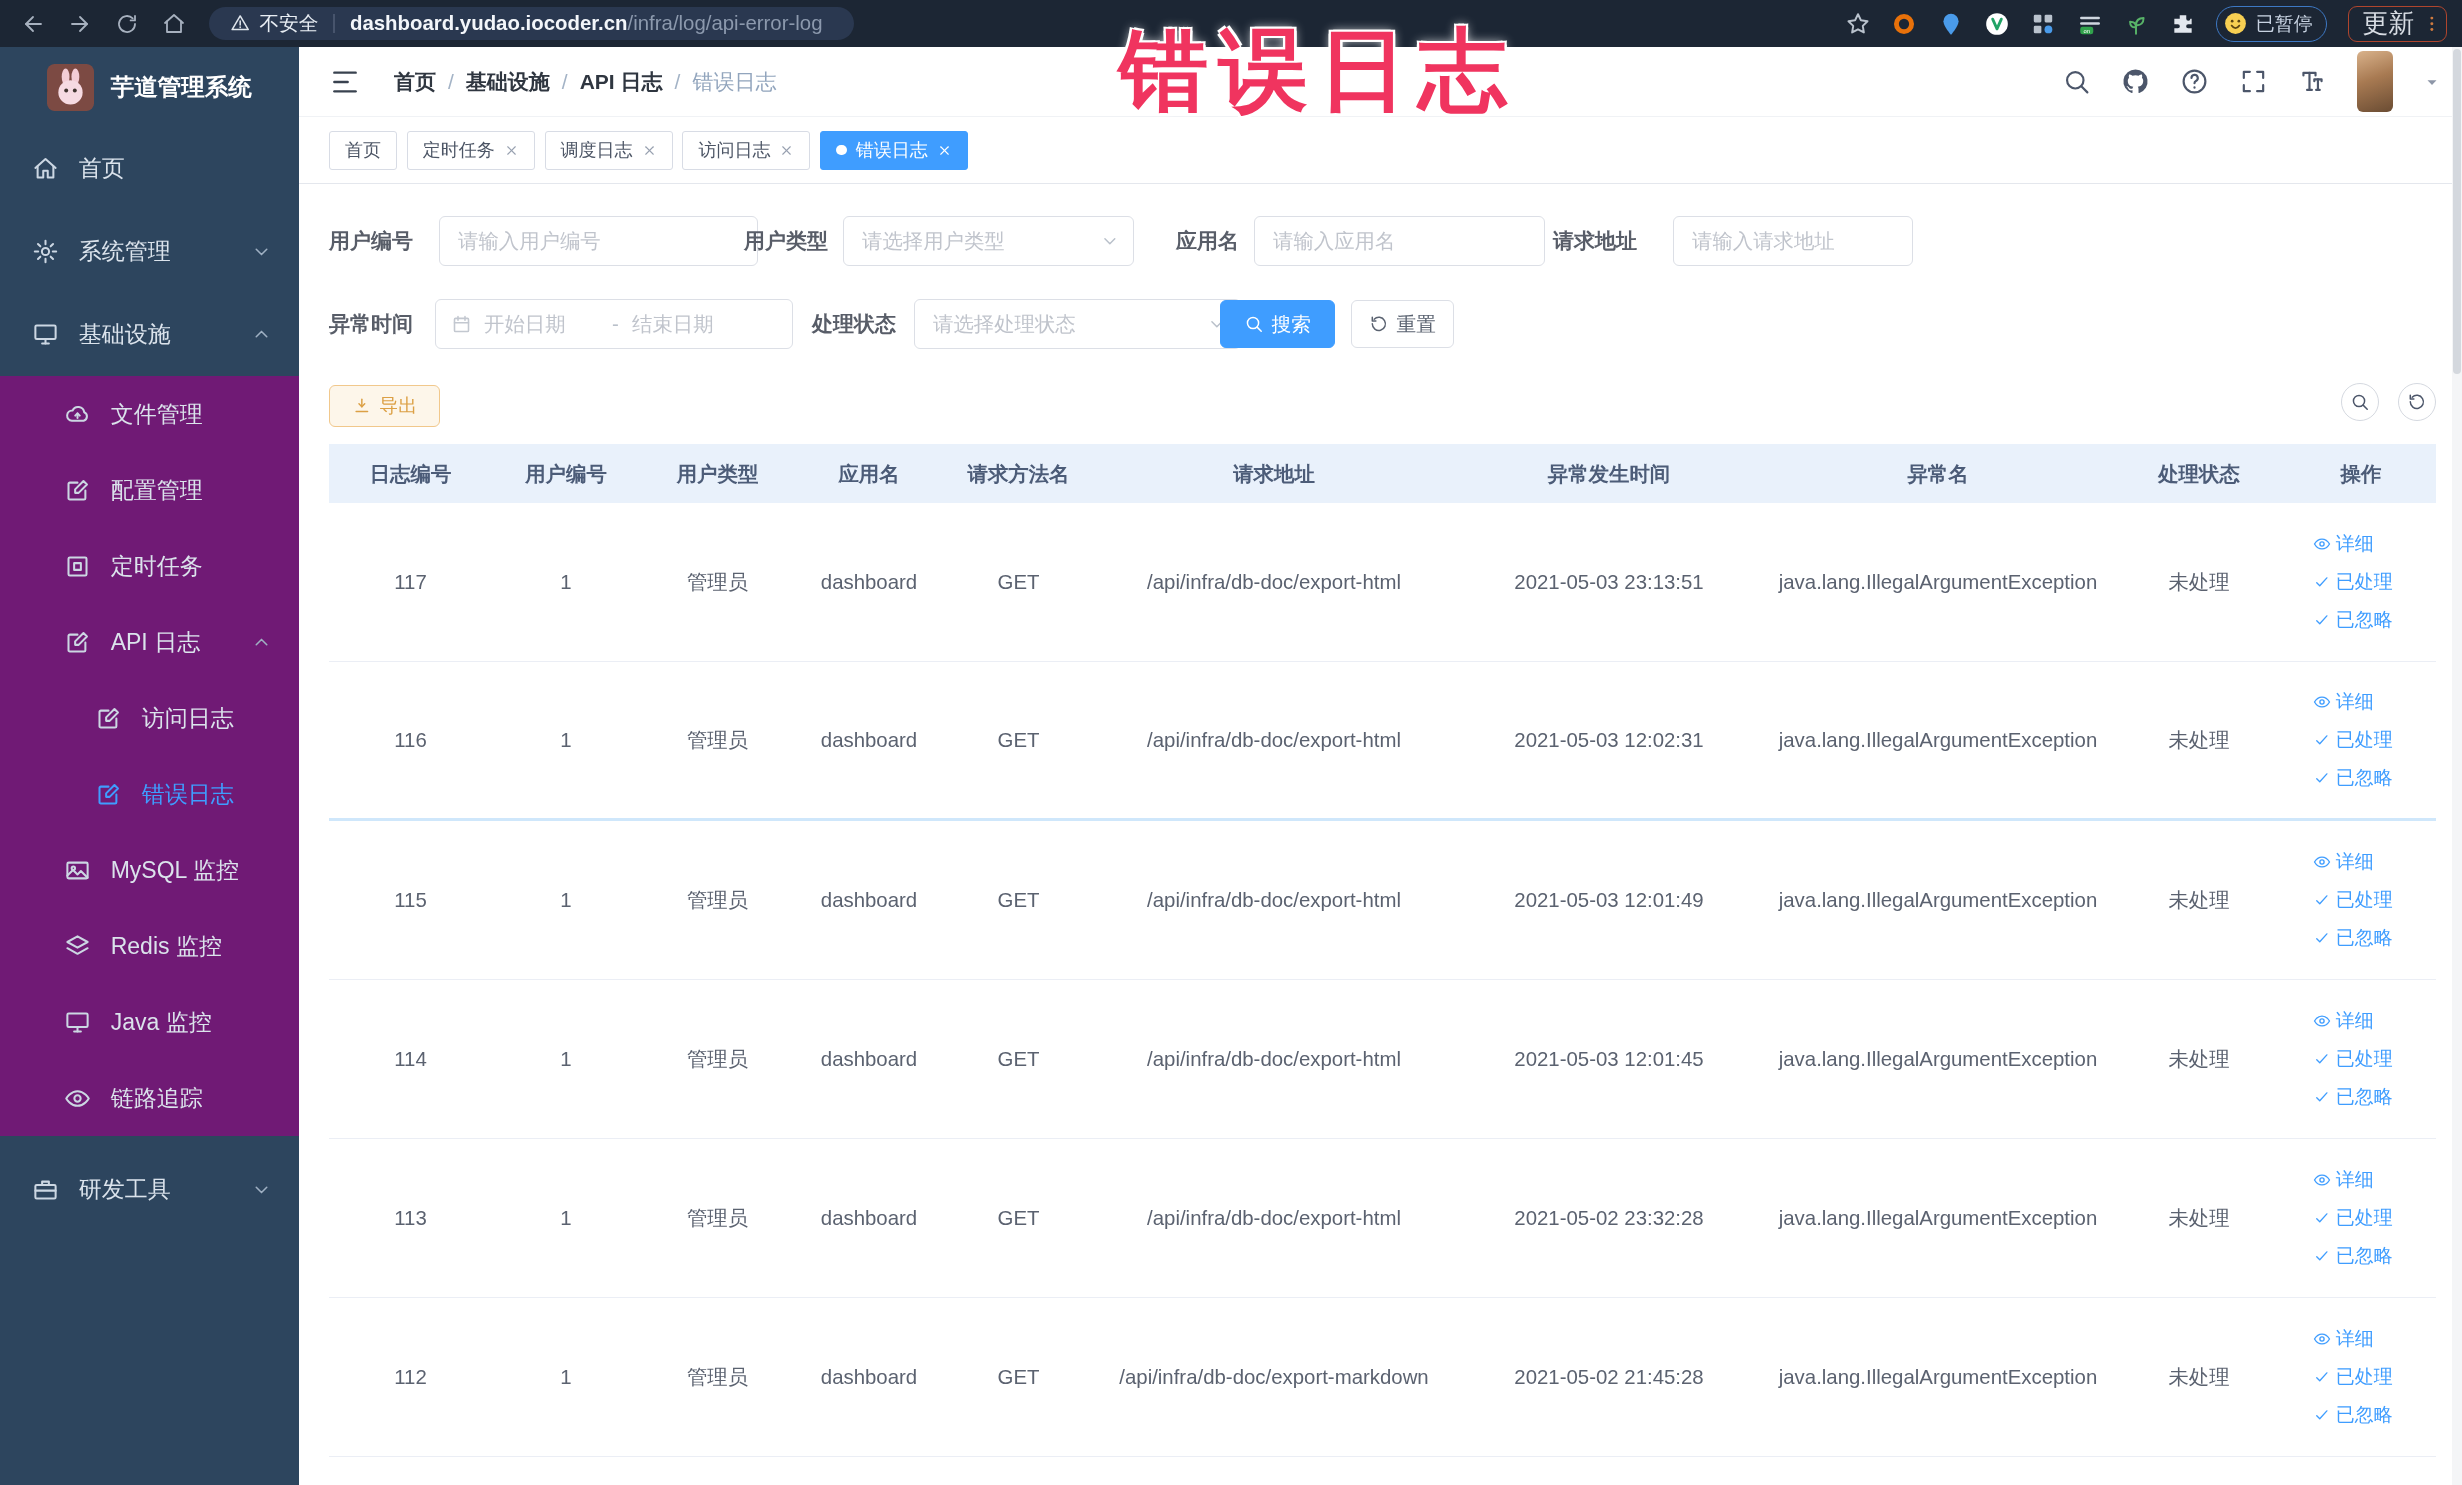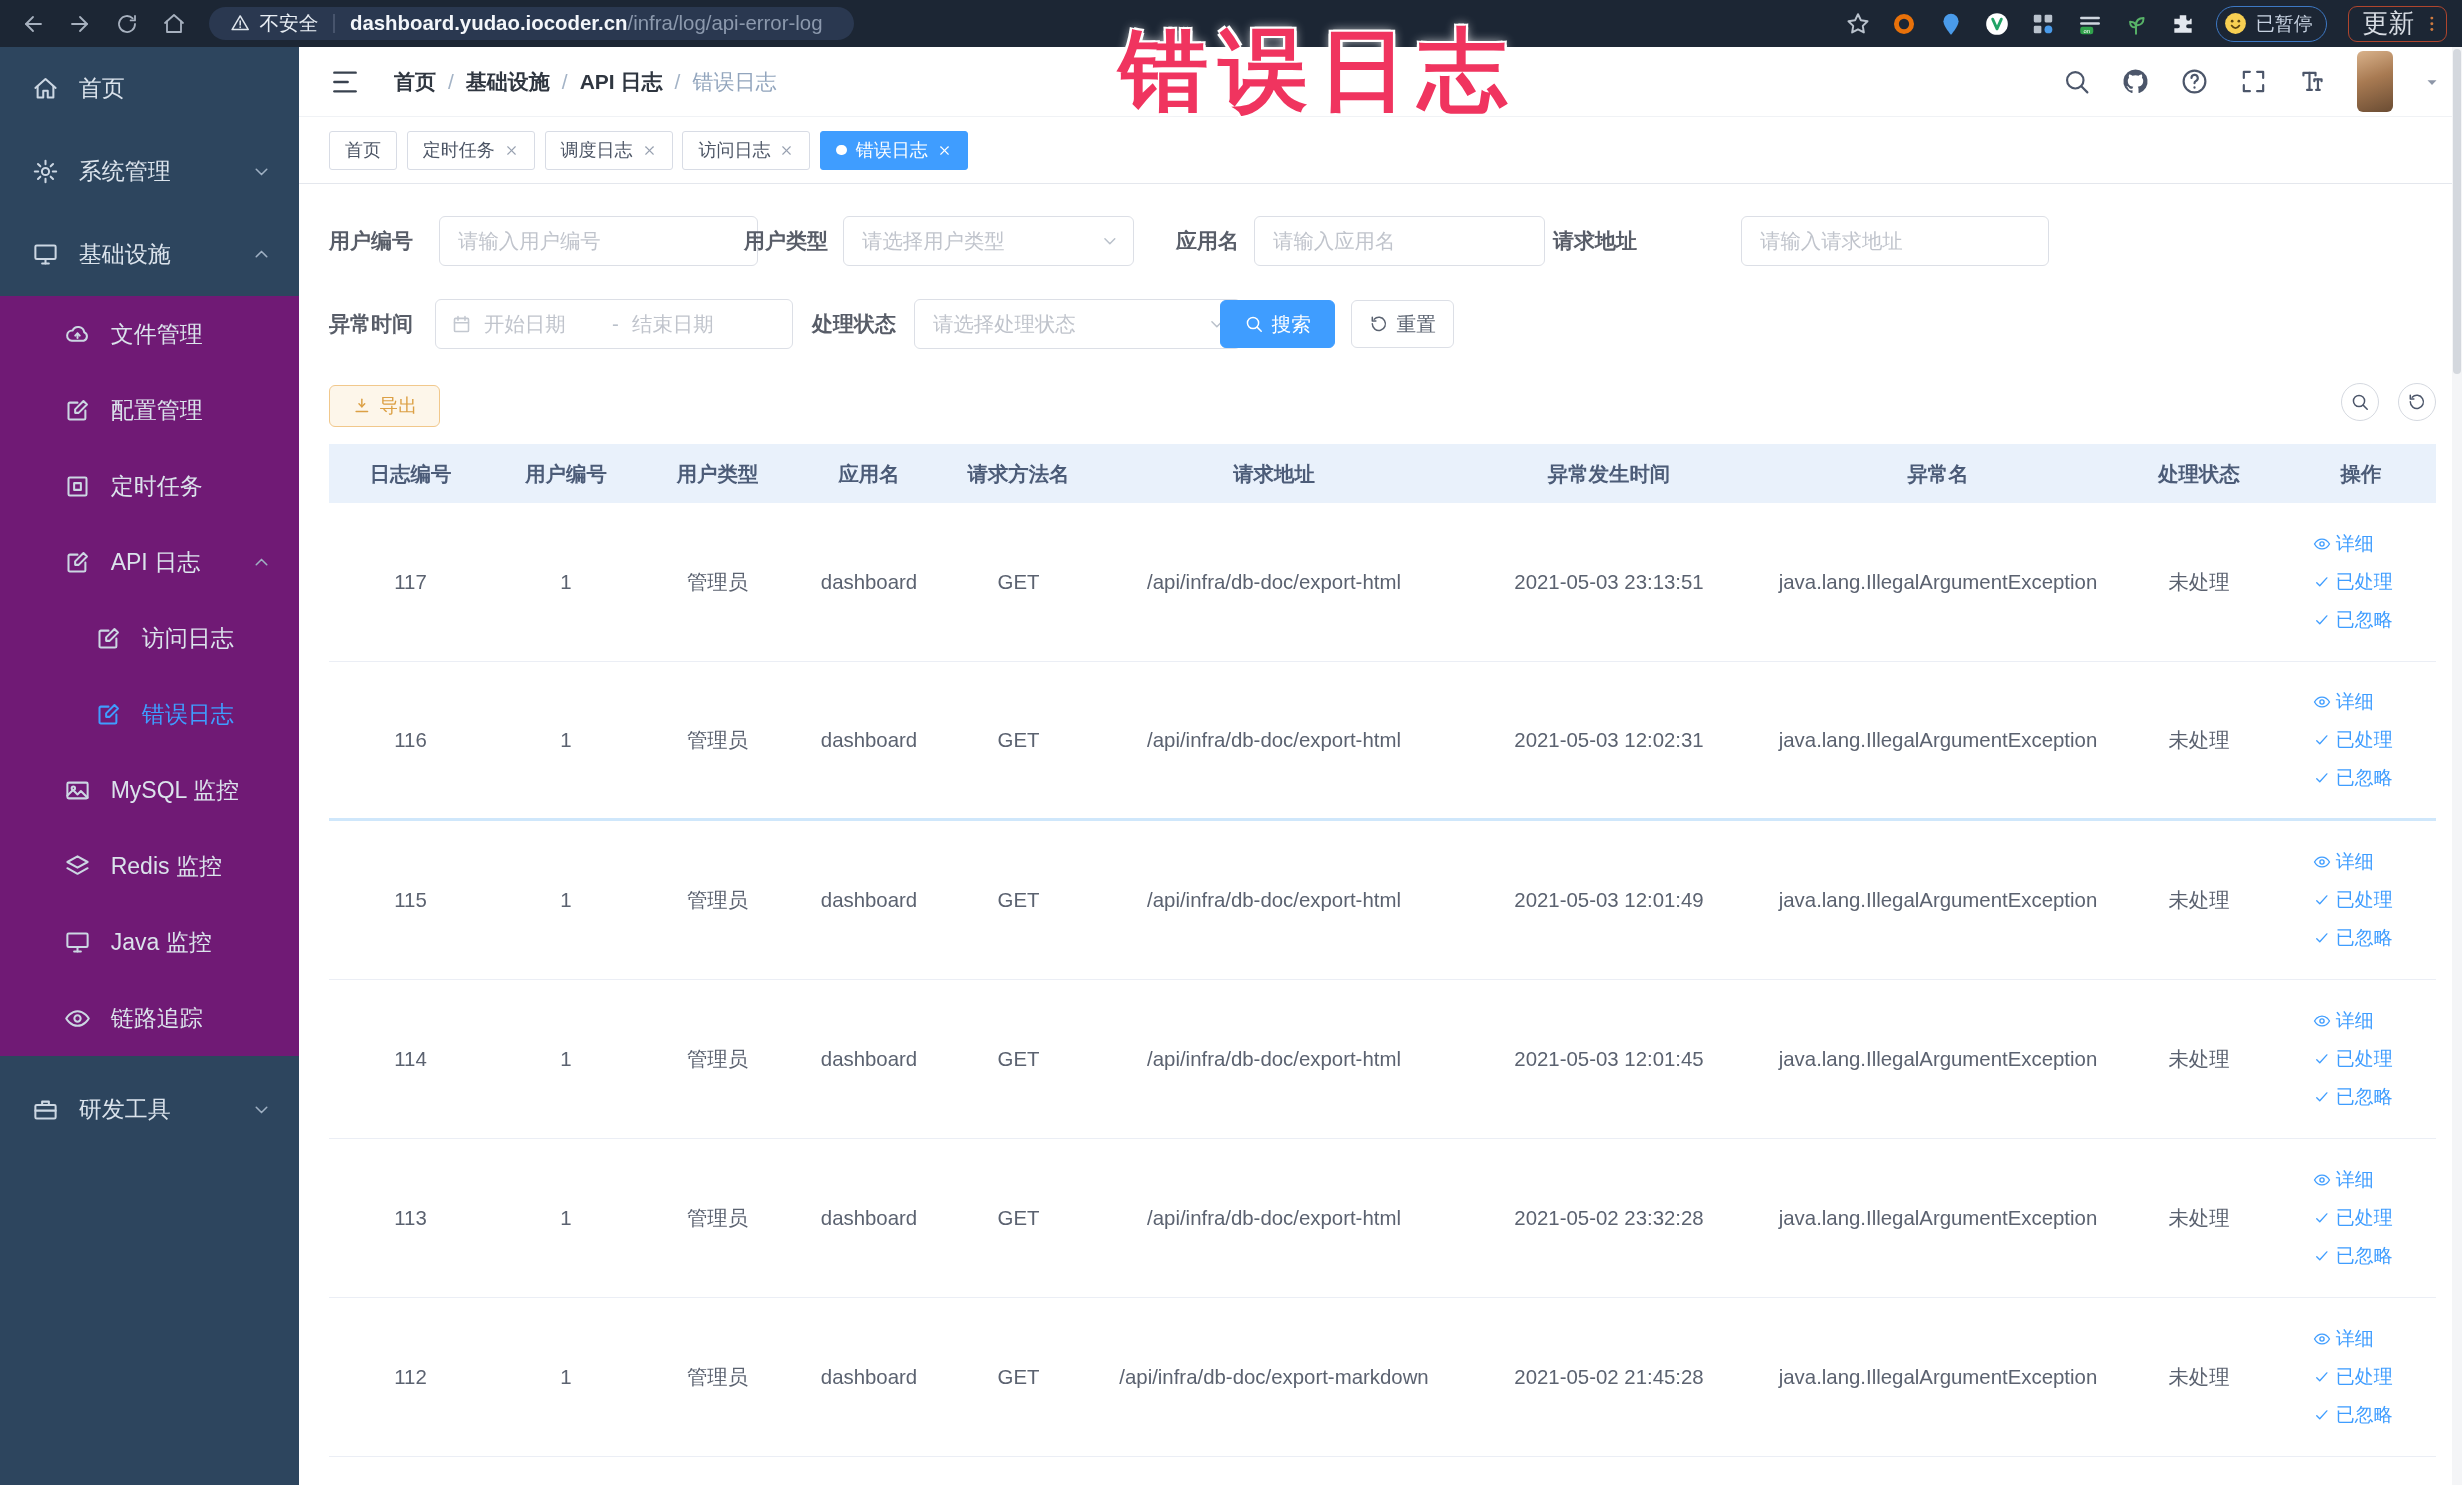--- a/index.html
+++ b/index.html
@@ -240,20 +240,33 @@
             <circle cx="12" cy="19" r="1.8" fill="currentColor" stroke="none"></circle>
           </svg>
         </span>
     </span>
   </div>
 </div>
 
 <div id="annotation">错误日志</div>
 
 <aside id="sidebar">
+  <div class="logo">
+    <span class="limg">
+        <svg viewBox="0 0 24 24">
+          <rect width="24" height="24" rx="3" fill="#7c4a43" stroke="none"></rect>
+          <ellipse cx="9.5" cy="6.5" rx="2" ry="4.2" fill="#f3cdd6" stroke="none"></ellipse>
+          <ellipse cx="14.5" cy="6.5" rx="2" ry="4.2" fill="#f3cdd6" stroke="none"></ellipse>
+          <circle cx="12" cy="14.5" r="6.2" fill="#f6dae2" stroke="none"></circle>
+          <circle cx="9.8" cy="13.5" r="1" fill="#40342f" stroke="none"></circle>
+          <circle cx="14.2" cy="13.5" r="1" fill="#40342f" stroke="none"></circle>
+        </svg>
+      </span>
+    <span class="ltitle">芋道管理系统</span>
+  </div>
   <nav id="menu">
       <div class="menu-item lvl0">
         <span class="mi">
           <svg viewBox="0 0 24 24" fill="none" stroke="currentColor" stroke-width="1.8" stroke-linecap="round" stroke-linejoin="round">
             <path d="M3 11.5l9-8 9 8"></path>
             <path d="M5 10v10h5v-6h4v6h5V10"></path>
           </svg>
         </span>
         <span>首页</span>
       </div>
@@ -528,21 +541,21 @@
       <span>请选择用户类型</span>
       <span class="caret">
           <svg viewBox="0 0 24 24" fill="none" stroke="currentColor" stroke-width="1.8" stroke-linecap="round" stroke-linejoin="round">
             <path d="M6 9.5l6 6 6-6"></path>
           </svg>
         </span>
     </div>
     <span class="f-label" style="left:877px;top:32px;">应用名</span>
     <input class="f-ctl" style="left: 955px; top: 32px; width: 291px;" placeholder="请输入应用名">
     <span class="f-label" style="left:1254px;top:32px;">请求地址</span>
-    <input class="f-ctl" style="left: 1442px; top: 32px; width: 308px;" placeholder="请输入请求地址">
+    <input class="f-ctl" style="left: 1374px; top: 32px; width: 240px;" placeholder="请输入请求地址">
 
     <span class="f-label" style="left:30px;top:115px;">异常时间</span>
     <div class="f-ctl drange" style="left:136px;top:115px;width:358px;">
       <span class="cal">
           <svg viewBox="0 0 24 24" fill="none" stroke="currentColor" stroke-width="1.8" stroke-linecap="round" stroke-linejoin="round">
             <rect x="4" y="5" width="16" height="15" rx="1.2"></rect>
             <path d="M8 3v4"></path>
             <path d="M16 3v4"></path>
             <path d="M4 10h16"></path>
           </svg>

